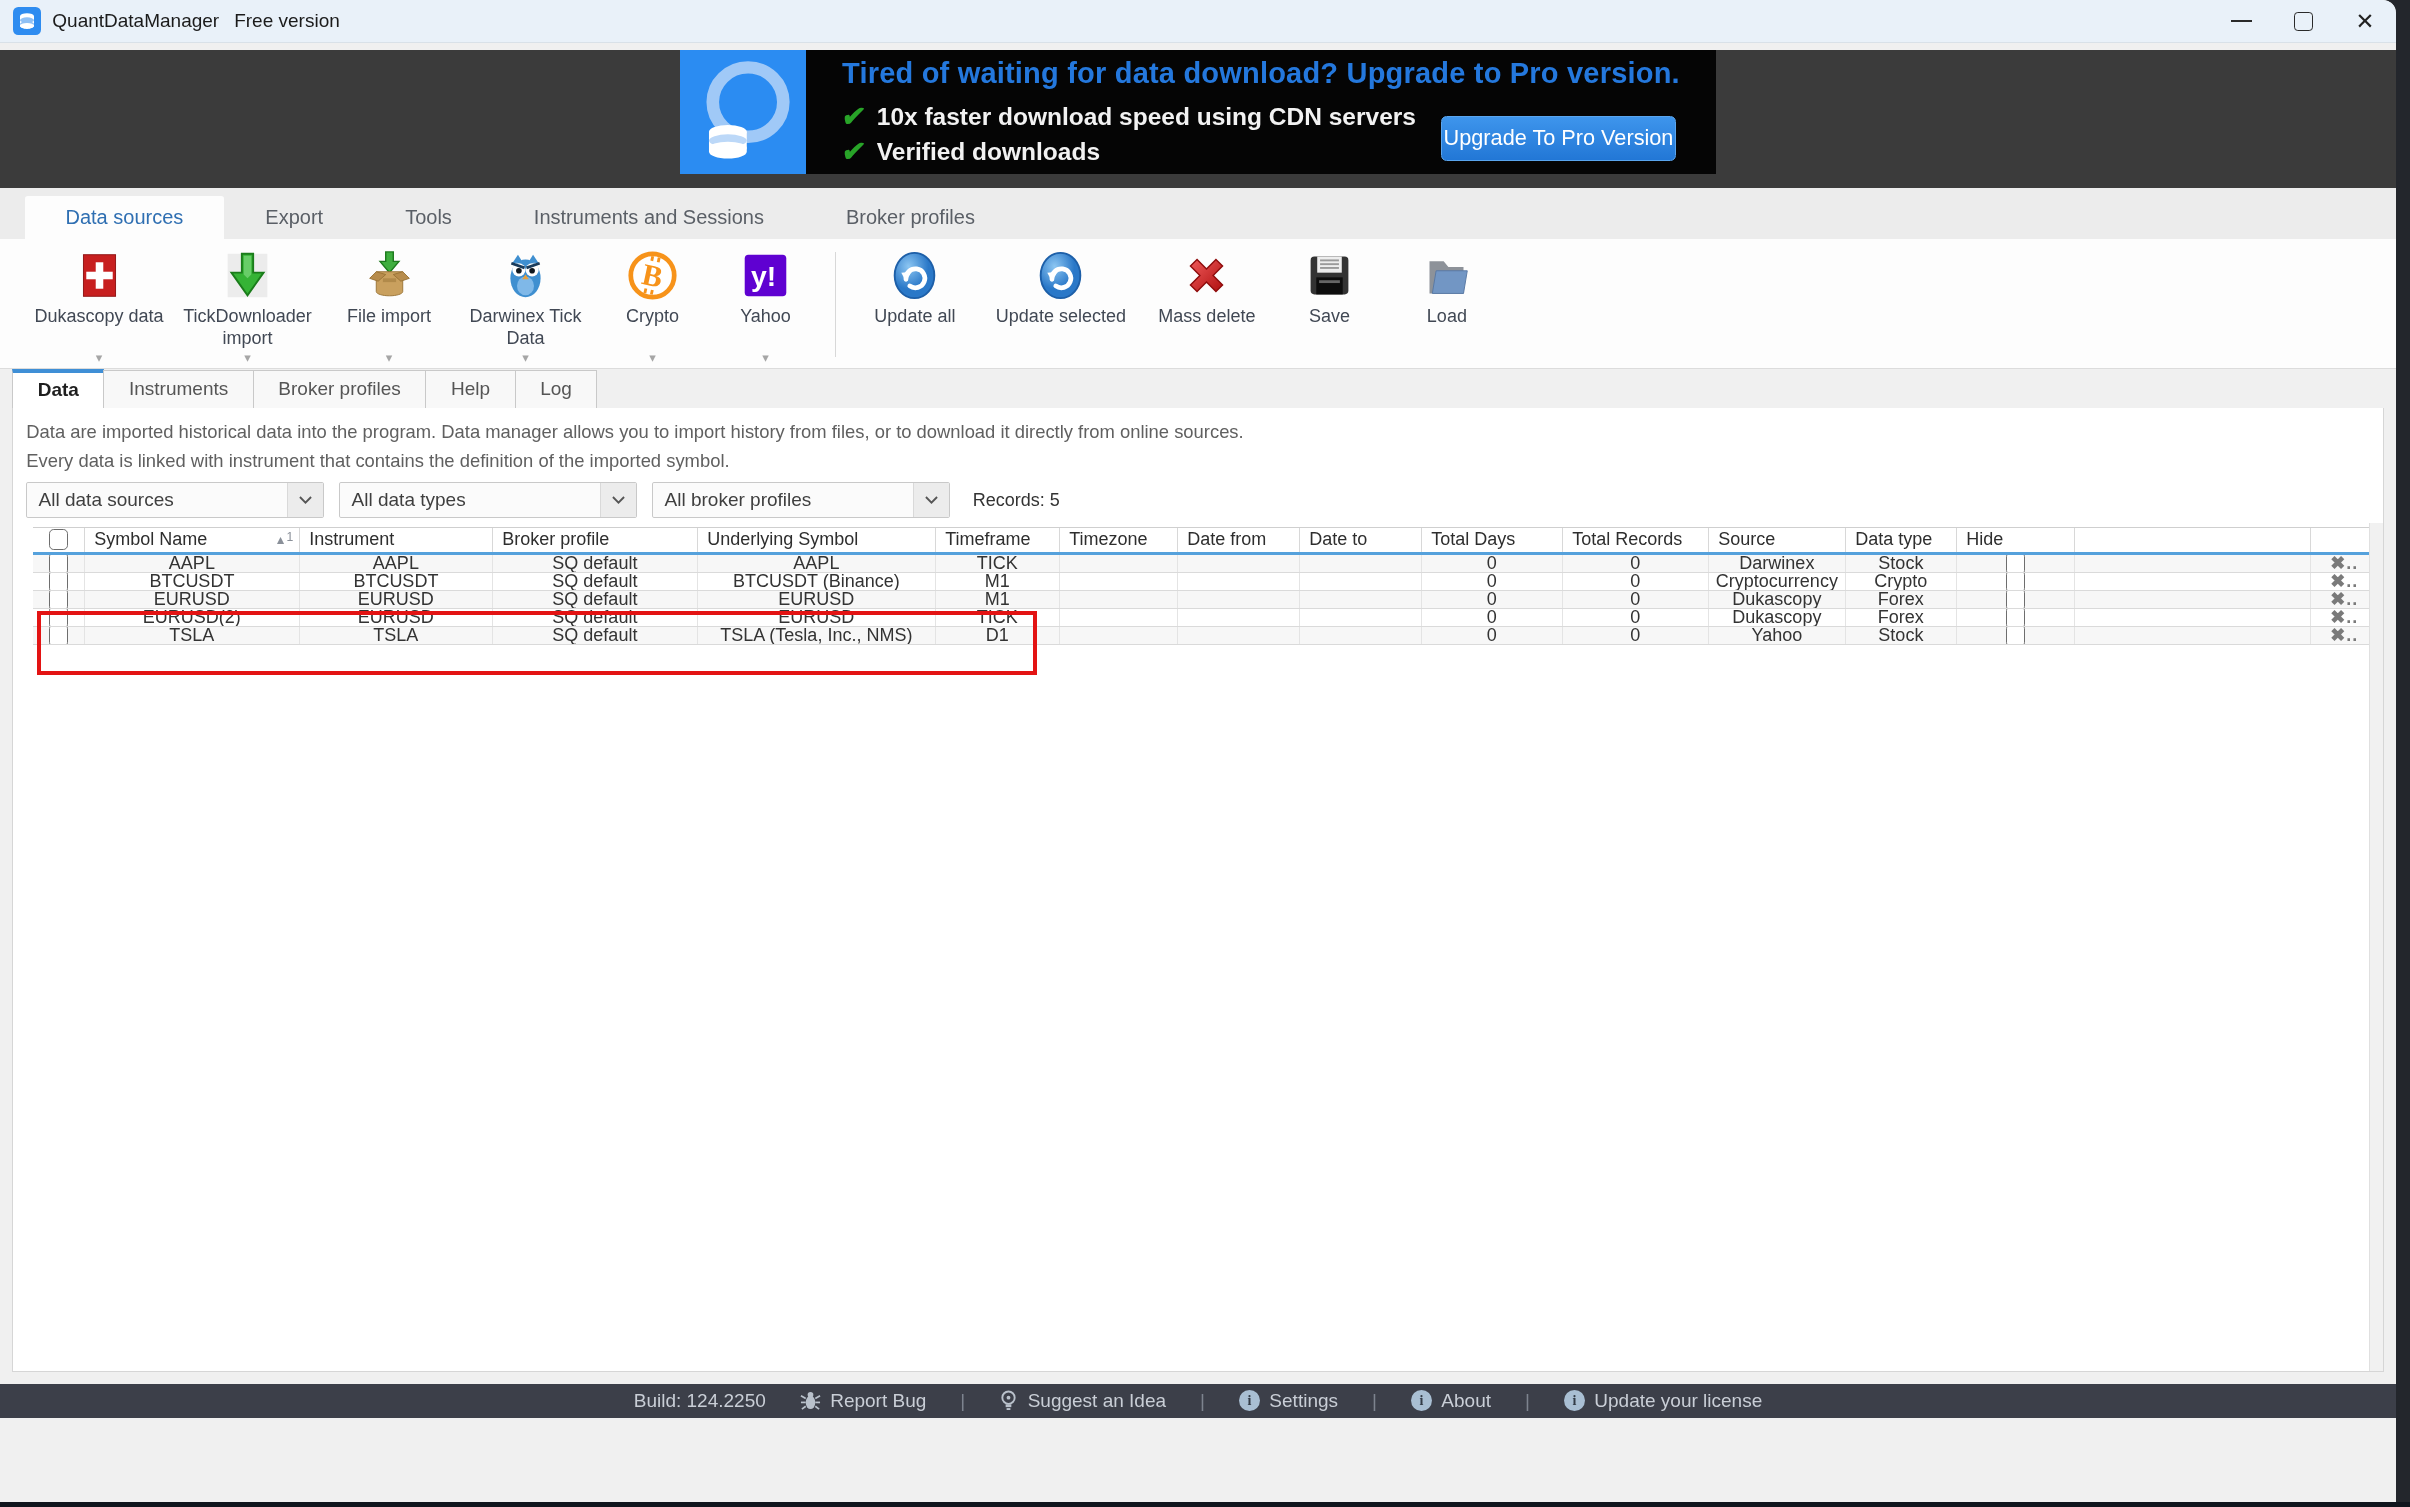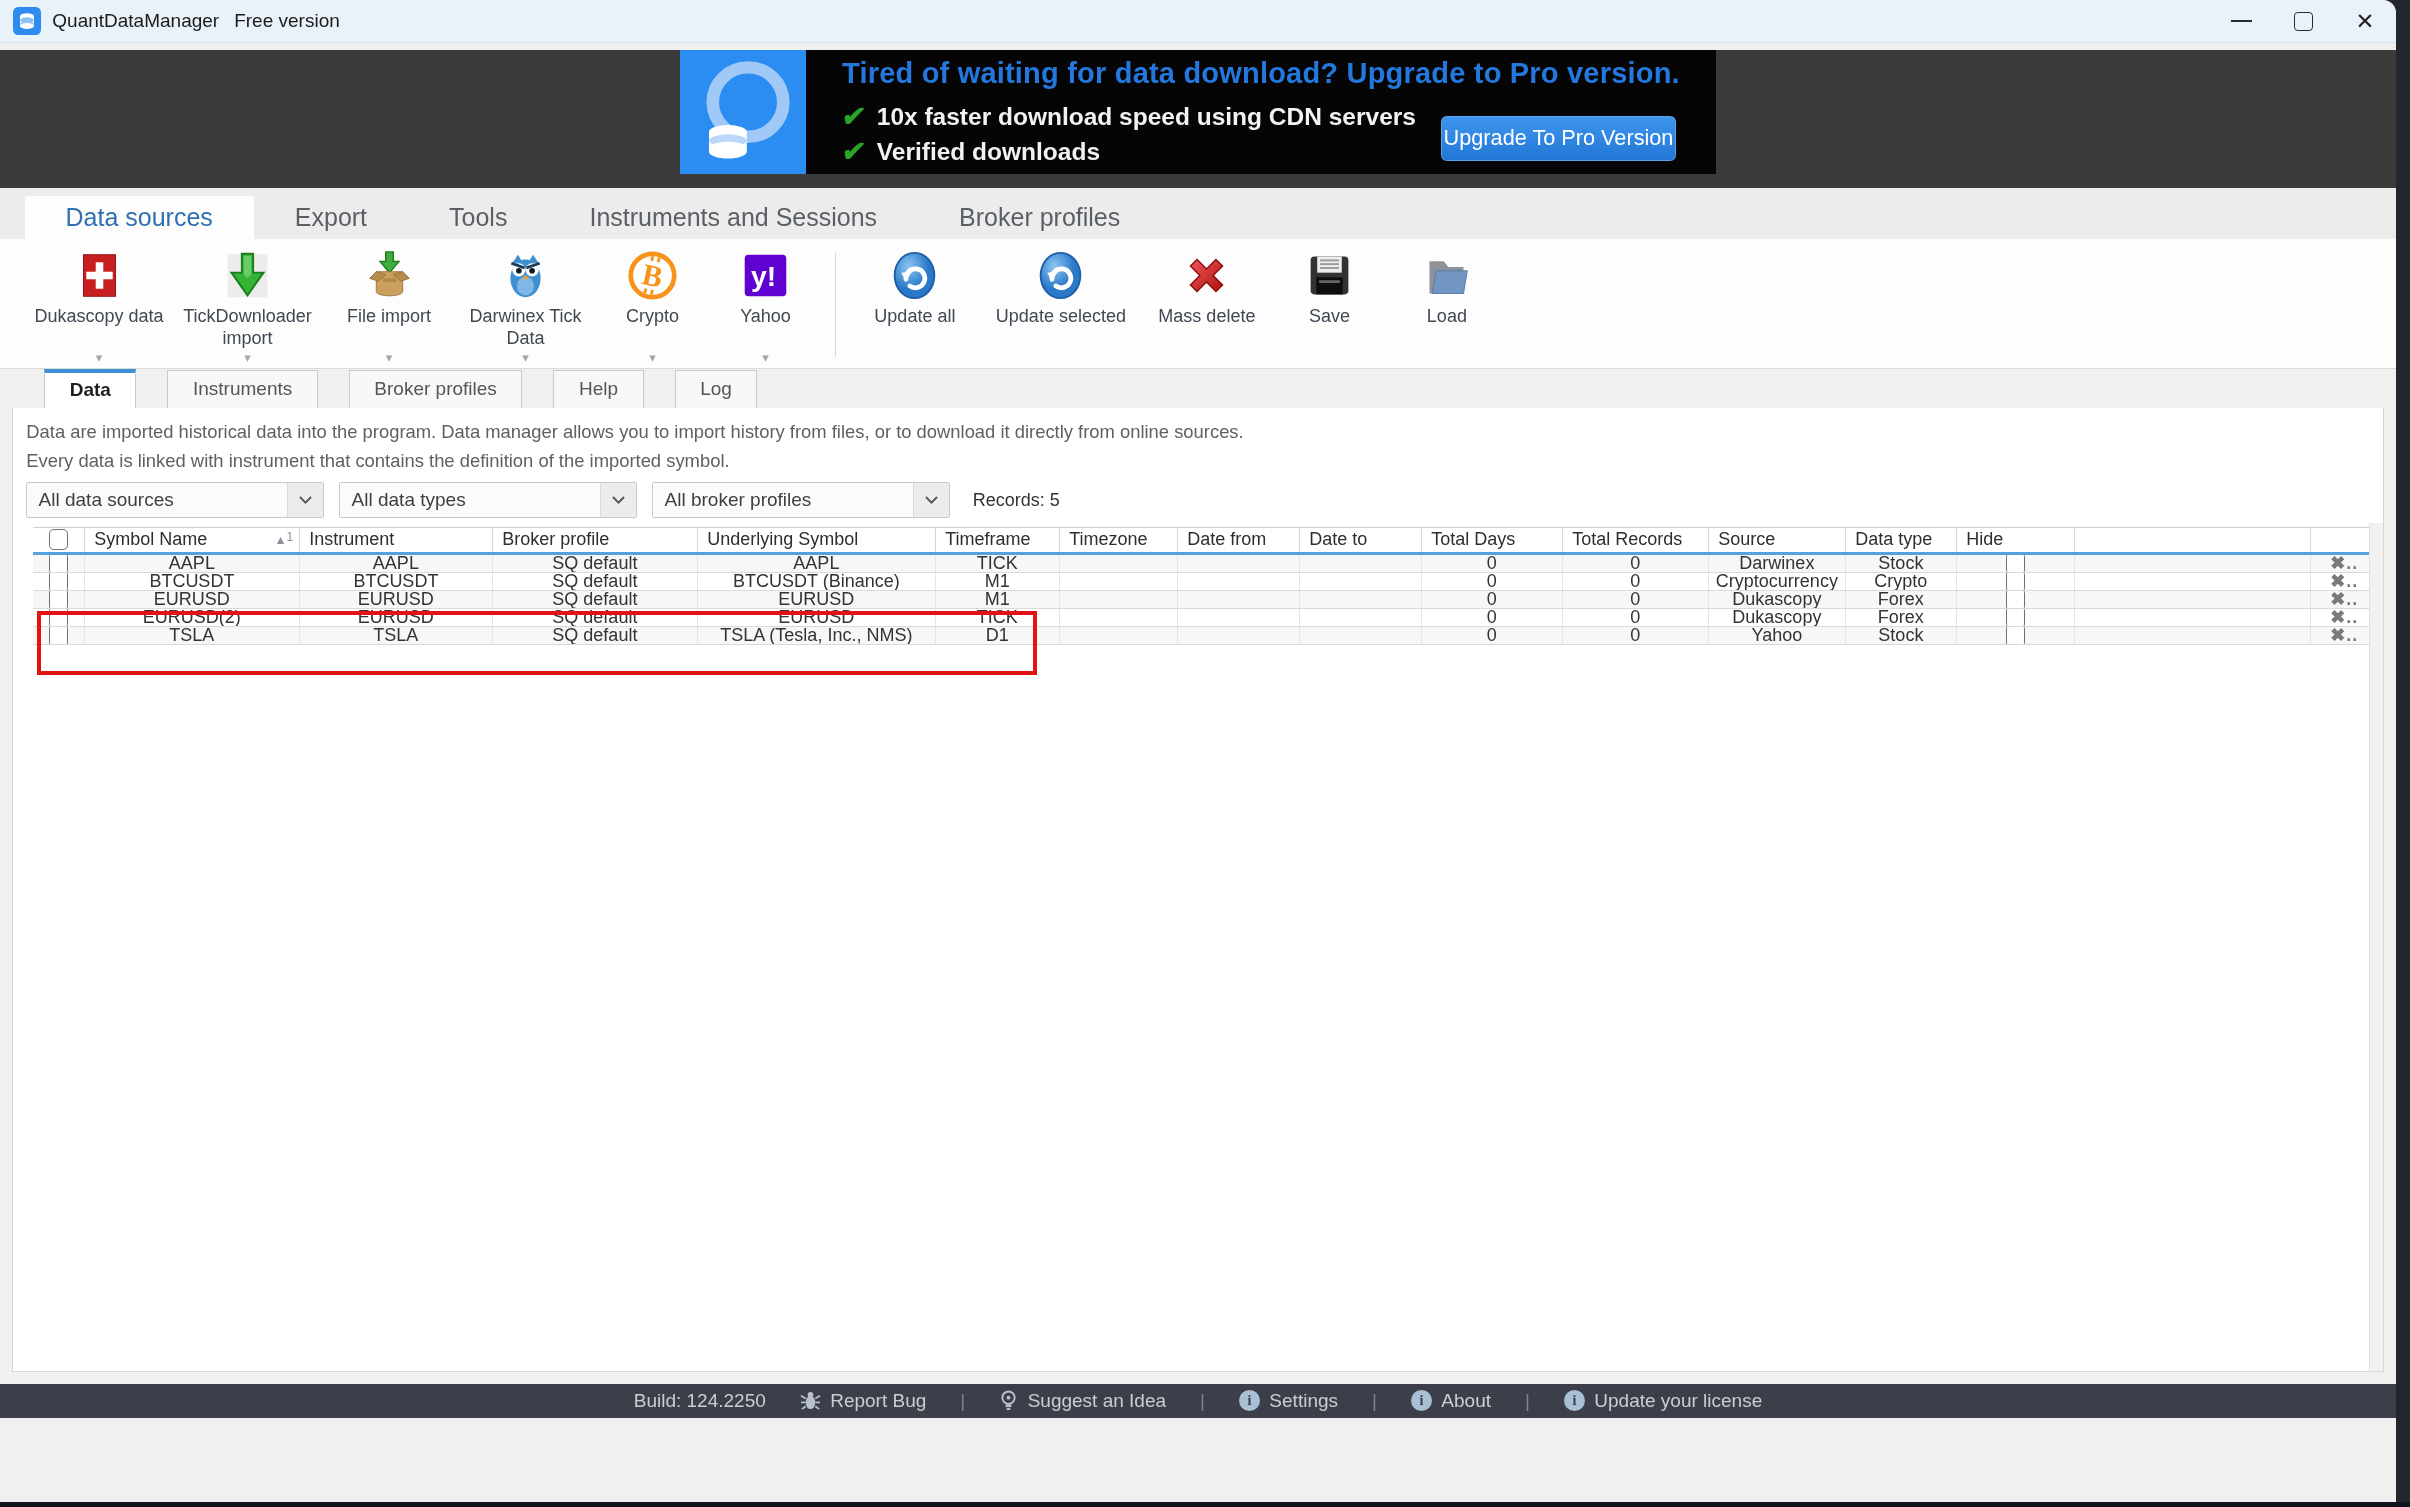--- a/index.html
+++ b/index.html
@@ -30,21 +30,21 @@
   .banner-bullets { margin-top:9.4px; }
   .banner-bullet { display:flex; align-items:center; font-size:24.5px; font-weight:bold; color:#f2f2f2; line-height:35px; }
   .check { color:#28a428; font-size:28px; font-weight:bold; margin-right:11.3px; transform:skewX(-8deg); }
   .banner-btn { position:absolute; right:40px; bottom:13px; width:235px; height:45px;
                 background:linear-gradient(#3e95ec,#2277d6); color:#fff; font-size:21.7px;
                 font-family:"Liberation Sans",sans-serif;
                 border:0.9px solid #5aa5ee; border-radius:5.6px; }
 
   
   .ribbon-tabs { height:51px; background:#ececec; display:flex; align-items:flex-end; padding-left:24.5px; }
-  .rtab { height:43px; display:flex; align-items:center; padding:16px 41px; font-size:25px; color:#5a5f66; }
+  .rtab { height:43px; display:flex; align-items:center; padding:16px 41px; font-size:20px; color:#5a5f66; }
   .rtab.active { background:#fdfdfd; color:#2f6fb2; border-radius:2.8px 2.8px 0 0; }
 
   
   .ribbon-toolbar { height:130px; background:#fdfdfd; border-bottom:0.9px solid #dcdcdc;
                     display:flex; align-items:flex-start; padding:11.3px 0 0 26px; }
   .tool-btn { width:141px; height:113px; display:flex; flex-direction:column; align-items:center; }
   .tool-icon { width:51px; height:51px; flex:none; }
   .tool-label { margin-top:5.6px; font-size:18px; color:#414854; text-align:center; line-height:21.7px; }
   .tool-arrow { margin-top:auto; color:#a6a6a6; font-size:13px; line-height:11.3px; }
   .tool-sep { width:0.9px; height:105px; background:#d8d8d8; margin:1.9px 13px 0; flex:none; }
@@ -61,21 +61,21 @@
               display:flex; align-items:center; justify-content:center; gap:2.8px; }
   .pause-ic i { display:block; width:3.8px; height:10.4px; background:#e8491d; }
   .stop-ic { width:24.5px; height:24.5px; border:3.8px solid #d81414; border-radius:50%;
              display:flex; align-items:center; justify-content:center; }
   .stop-ic i { display:block; width:9.4px; height:9.4px; background:#d81414; border-radius:1.9px; }
   .gear { font-size:28px; color:#1c1c1c; margin-left:19px; line-height:28px; }
 
   
   .content-tabs { height:39px; background:#f0f0f0; display:flex; align-items:flex-end; padding-left:12.2px; }
   .ctab { height:38px; display:flex; align-items:center; padding:0 24.5px; font-size:19px; color:#555;
-          background:#f8f8f8; border:0.9px solid #c9c9c9; border-bottom:none; margin-right:-0.9px;margin-left:32px; }
+          background:#f8f8f8; border:0.9px solid #c9c9c9; border-bottom:none; margin-right:-0.9px; }
   .ctab.active { background:#fff; border-top:4.7px solid #3f8fd6; font-weight:bold; color:#1e1e1e; height:39px; }
 
   
   .content-wrap { height:976px; padding:0 12.2px 11.3px; background:#f0f0f0; }
   .content { position:relative; height:100%; background:#fff; border:0.9px solid #d6d6d6; border-top:none;
              padding:9.4px 0 0 7.5px; }
   .desc { font-size:18.4px; color:#606060; line-height:29px; padding-left:5.6px; }
   .filter-row { display:flex; align-items:center; margin-top:7.5px; padding-left:5.6px; gap:15px; }
   .filter-input { width:426px; height:36px; border:0.9px solid #c9c9c9; border-radius:1.9px; padding:0 11.3px;
                   font-size:19px; color:#333; font-family:"Liberation Sans",sans-serif; }

